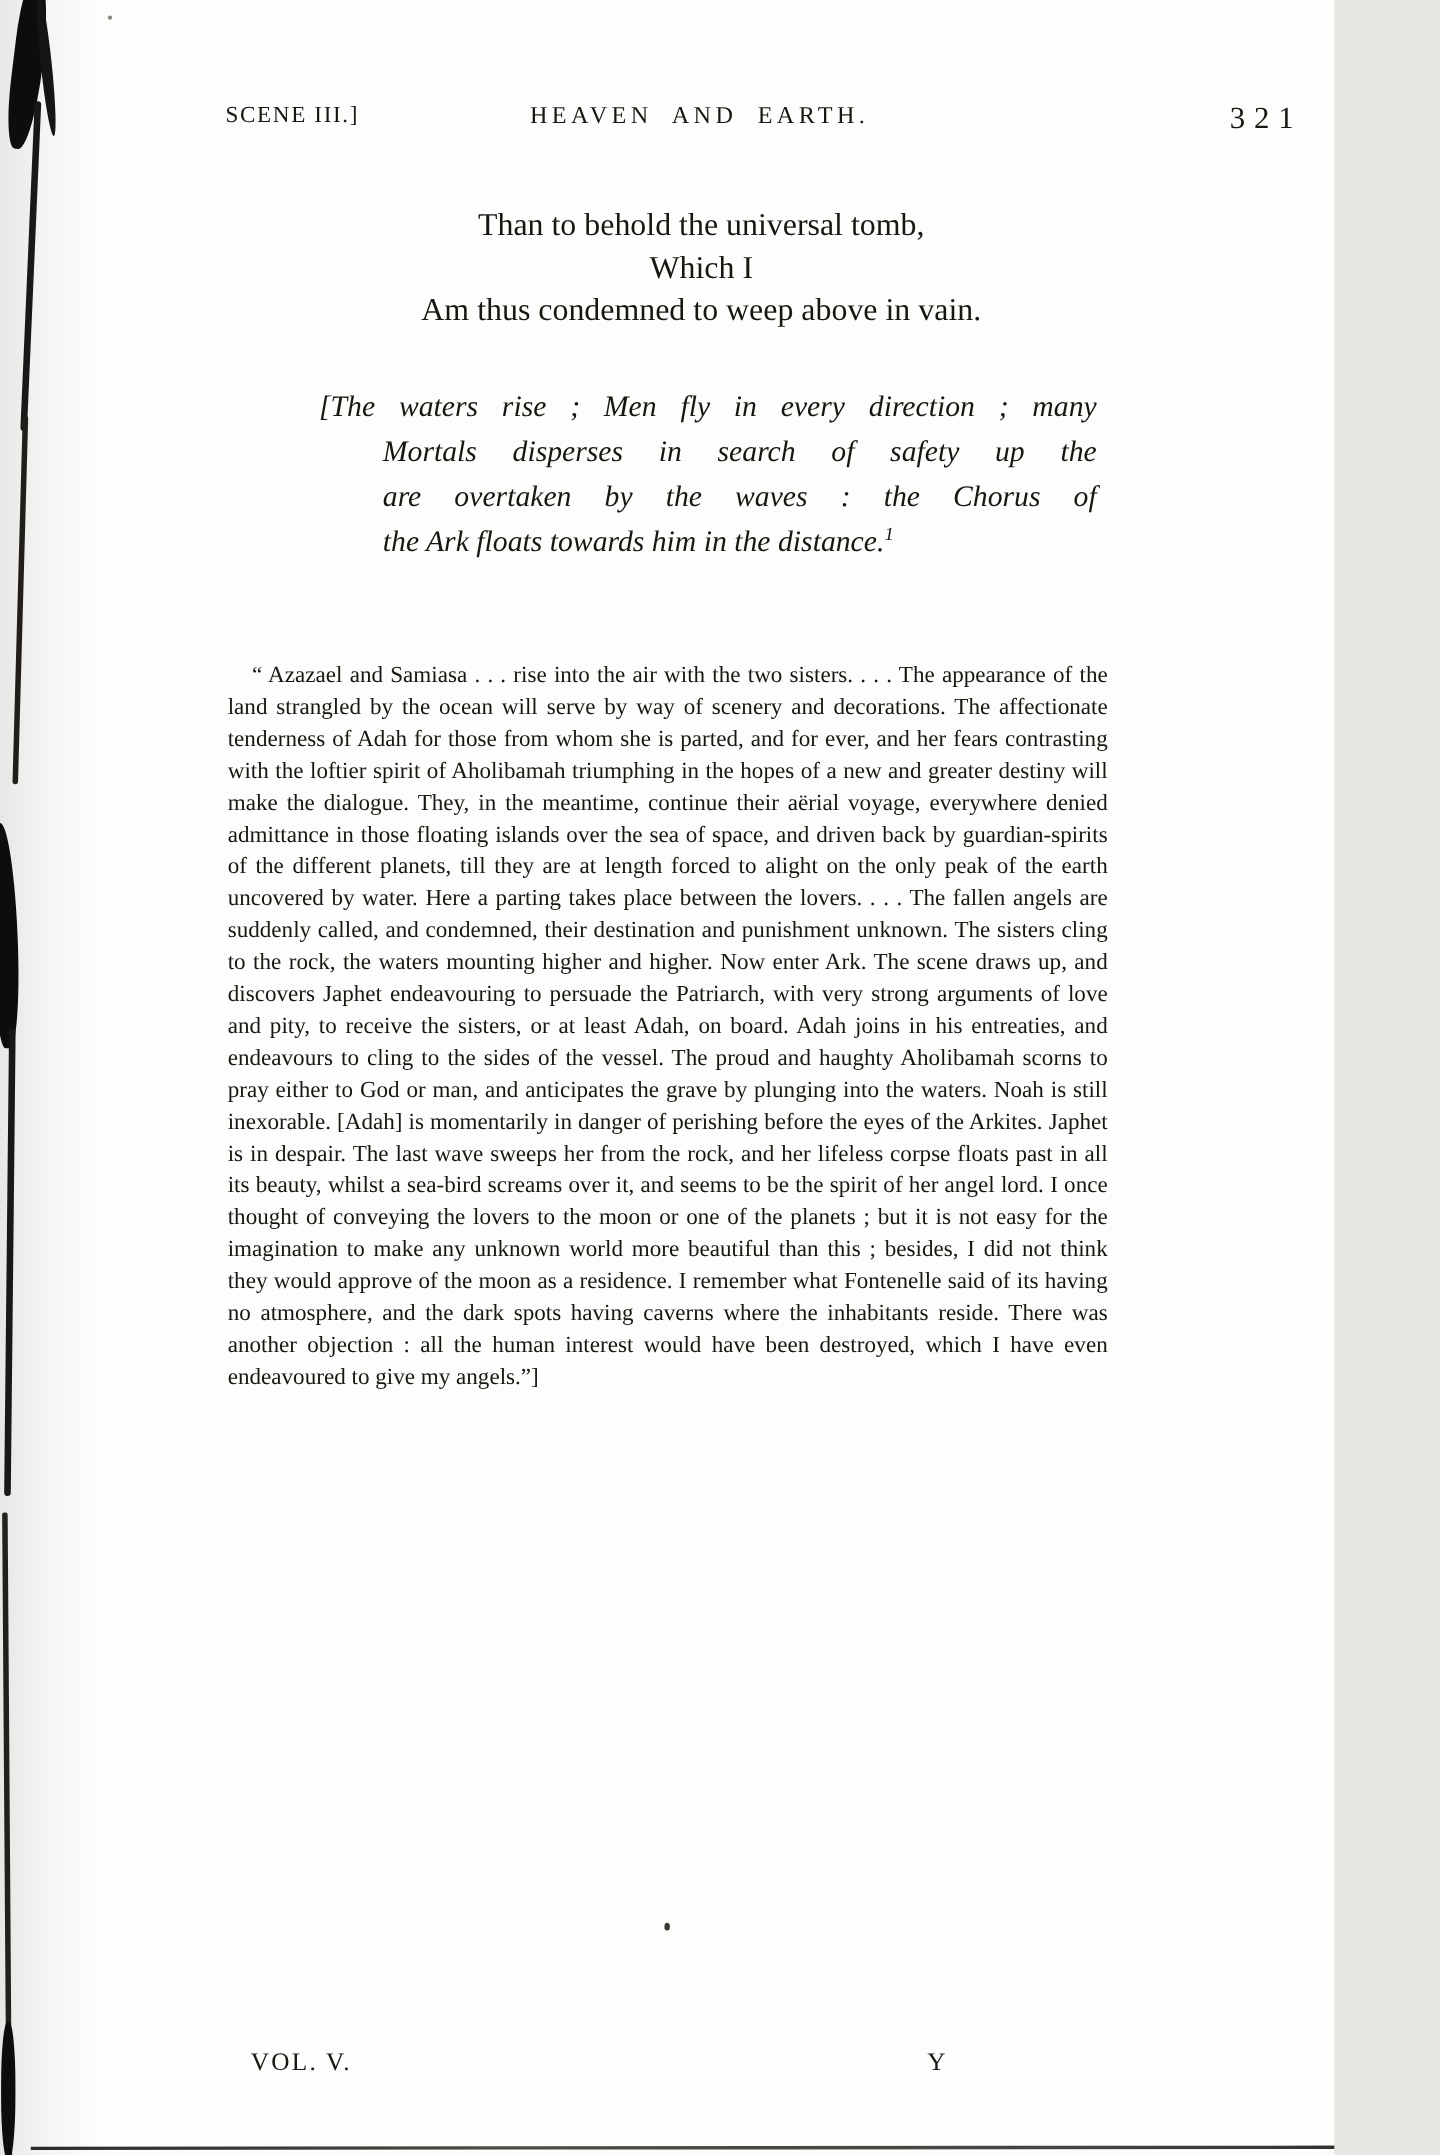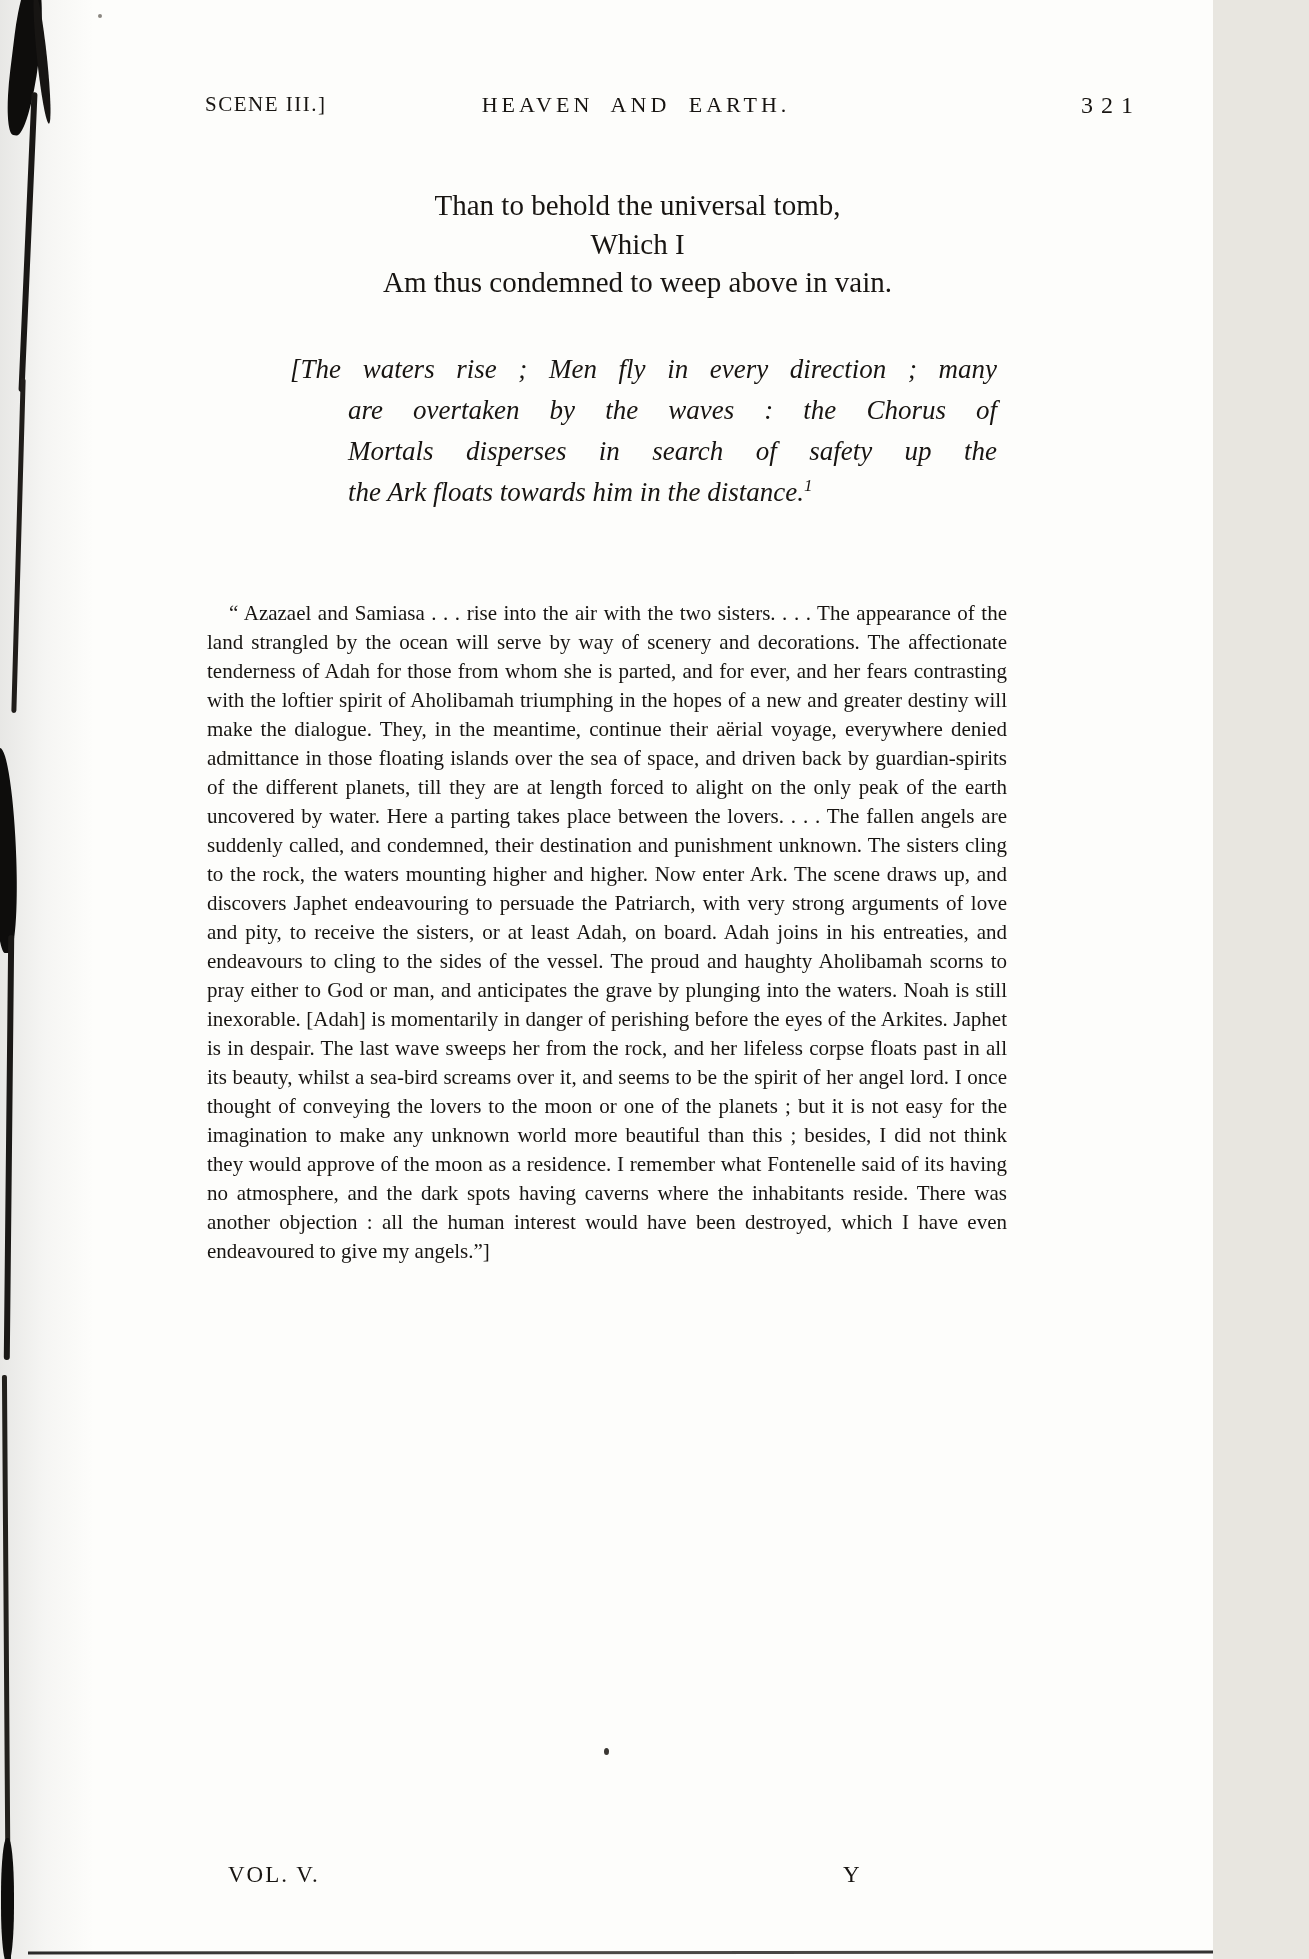--- a/index.html
+++ b/index.html
@@ -28,21 +28,21 @@
   .art-blob2 { left: 1px; top: 1838px; width: 13px; height: 125px; border-radius: 45%; }
   .speck1 { position:absolute; left: 604px; top: 1748px; width: 5px; height: 7px; background:#3a3733; border-radius: 50%; }
   .speck2 { position:absolute; left: 98px; top: 14px; width: 4px; height: 4px; background:#8b8781; border-radius: 50%; }
   .bottom-edge { position:absolute; left: 28px; top: 1951px; width: 1281px; height: 3px; opacity:.85;
                  background: linear-gradient(90deg,#060606,#2e2b27 35%,#242220 75%,#060606); transform: rotate(-0.05deg); }
 
   
   .header { position: absolute; left: 0; top: 92px; width: 100%; height: 40px; font-size: 21px; }
   .scene-heading { position: absolute; left: 205px; letter-spacing: 1.5px; }
   .running-title { position: absolute; left: 636px; transform: translateX(-50%); font-size: 22px; letter-spacing: 4px; word-spacing: 9px; }
-  .page-number  { position: absolute; left: 1081px; font-size: 24px; letter-spacing: 8px; }
+  .page-number  { position: absolute; left: 1118px; font-size: 28px; letter-spacing: 8px; }
 
   
   .verse { position: absolute; left: 240px; top: 186px; width: 795px; text-align: center;
            font-size: 29px; line-height: 38.5px; }
 
   
   .stage { position: absolute; left: 290px; top: 349px; width: 707px;
            font-style: italic; font-size: 27px; line-height: 41px; }
   .sline { white-space: normal; }
   .just  { text-align: justify; text-align-last: justify; }
@@ -87,22 +87,22 @@
   </div>
 
   <div class="verse">
     <div class="vline">Than to behold the universal tomb,</div>
     <div class="vline">Which I</div>
     <div class="vline">Am thus condemned to weep above in vain.</div>
   </div>
 
   <div class="stage">
     <div class="sline just"><span>[</span><span>The waters rise ; Men fly in every direction ; many</span></div>
+    <div class="sline ind just">Mortals disperses in search of safety up the</div>
     <div class="sline ind just">are overtaken by the waves : the Chorus of</div>
-    <div class="sline ind just">Mortals disperses in search of safety up the</div>
     <div class="sline ind"><span>the Ark floats towards him in the distance.</span><sup class="ref">1</sup></div>
   </div>
 
   <div class="footnote">
     <p class="fp2">“ Azazael and Samiasa . . . rise into the air with the two sisters. . . . The appearance of the land strangled by the ocean will serve by way of scenery and decorations. The affectionate tenderness of Adah for those from whom she is parted, and for ever, and her fears contrasting with the loftier spirit of Aholibamah triumphing in the hopes of a new and greater destiny will make the dialogue. They, in the meantime, continue their aërial voyage, everywhere denied admittance in those floating islands over the sea of space, and driven back by guardian-spirits of the different planets, till they are at length forced to alight on the only peak of the earth uncovered by water. Here a parting takes place between the lovers. . . . The fallen angels are suddenly called, and condemned, their destination and punishment unknown. The sisters cling to the rock, the waters mounting higher and higher. Now enter Ark. The scene draws up, and discovers Japhet endeavouring to persuade the Patriarch, with very strong arguments of love and pity, to receive the sisters, or at least Adah, on board. Adah joins in his entreaties, and endeavours to cling to the sides of the vessel. The proud and haughty Aholibamah scorns to pray either to God or man, and anticipates the grave by plunging into the waters. Noah is still inexorable. [Adah] is momentarily in danger of perishing before the eyes of the Arkites. Japhet is in despair. The last wave sweeps her from the rock, and her lifeless corpse floats past in all its beauty, whilst a sea-bird screams over it, and seems to be the spirit of her angel lord. I once thought of conveying the lovers to the moon or one of the planets ; but it is not easy for the imagination to make any unknown world more beautiful than this ; besides, I did not think they would approve of the moon as a residence. I remember what Fontenelle said of its having no atmosphere, and the dark spots having caverns where the inhabitants reside. There was another objection : all the human interest would have been destroyed, which I have even endeavoured to give my angels.”]</p>
   </div>
 
   <div class="footer">
     <span class="volume-label">VOL. V.</span>
     <span class="signature-mark">Y</span>

